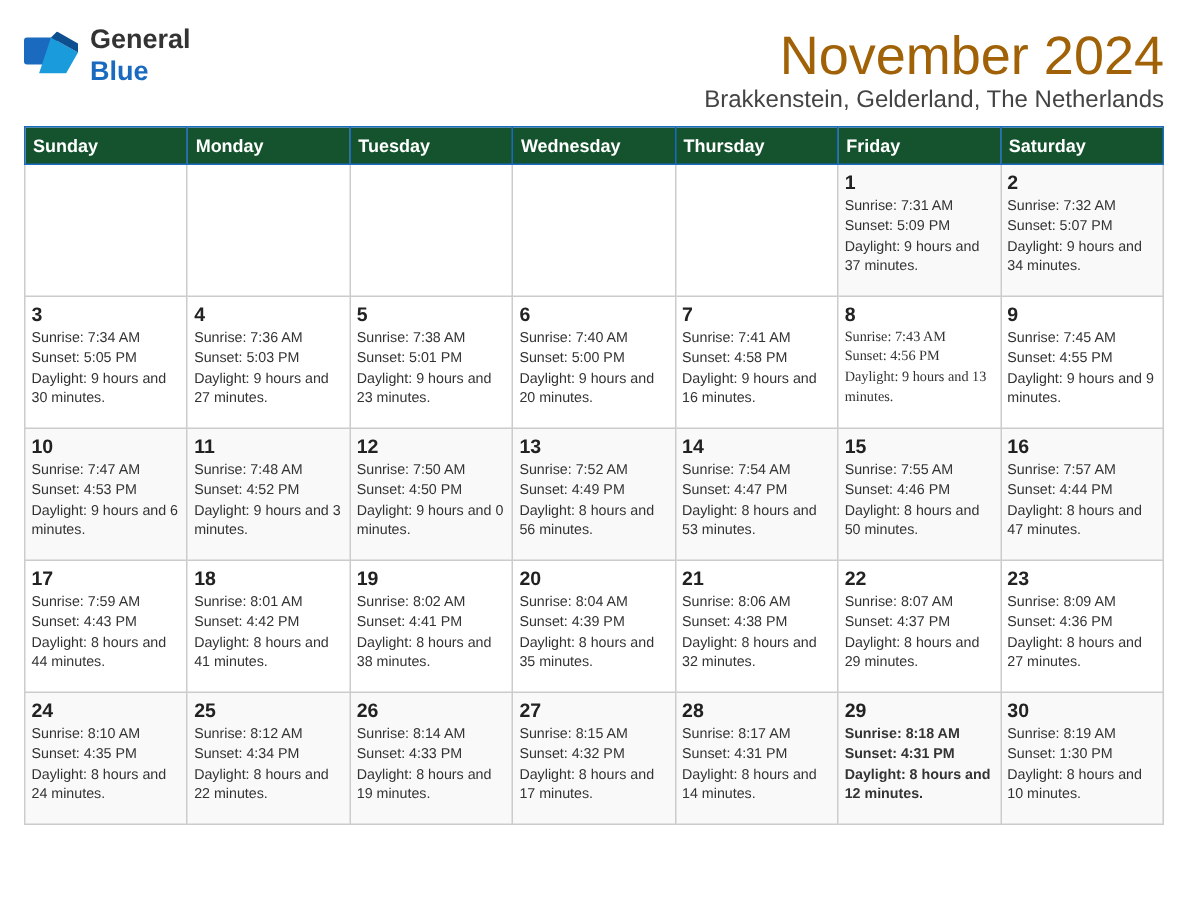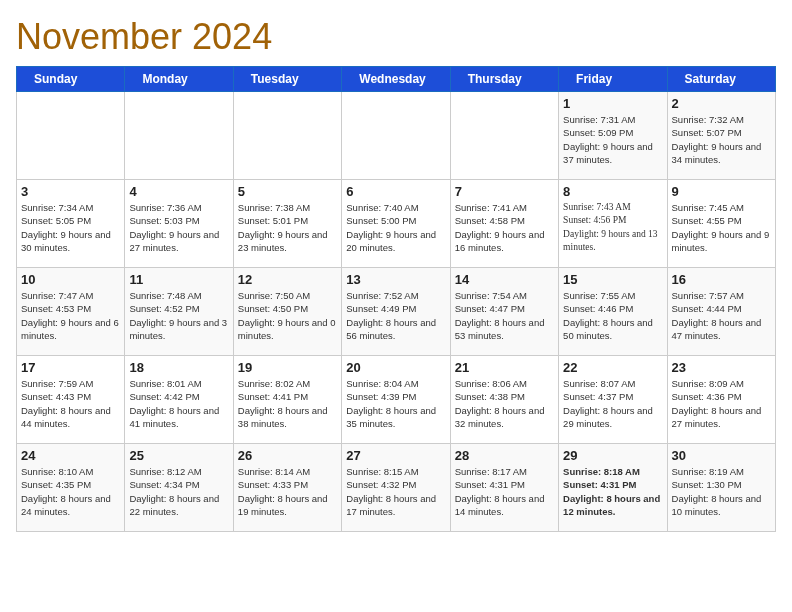--- a/index.html
+++ b/index.html
@@ -26,25 +26,25 @@
     .title-block { text-align: right; }
     .month-title { font-size: 36px; font-weight: normal; color: #a16207; }
     .location-title { font-size: 16px; color: #444; }
 
     table {
       width: 100%;
       border-collapse: collapse;
       table-layout: fixed;
     }
     thead tr th {
-      background: #1d4ed8;
+      background: #14532d;
       color: #fff;
       font-size: 12px;
       font-weight: bold;
-      padding: 5px 17px;
+      padding: 5px 5px;
       text-align: left;
       border: 1px solid #1a6bbf;
     }
     tbody tr td {
       border: 1px solid #ccc;
       vertical-align: top;
       padding: 4px;
       font-size: 10px;
       color: #333;
       height: 88px;
@@ -63,22 +63,36 @@
       font-size: 9.5px;
       line-height: 1.4;
       color: #333;
     }
     .empty-cell { background: #fff !important; }
   </style>
 </head>
 <body>
 
 <div class="header-area">
+  <div class="logo">
+    <div style="display:inline-block; margin-right:4px;">
+      <svg width="36" height="28" viewBox="0 0 36 28">
+        <rect x="0" y="4" width="22" height="18" rx="2" fill="#1a6bbf"></rect>
+        <polygon points="18,4 36,14 28,28 10,28" fill="#1a9bdc"></polygon>
+        <polygon points="22,0 36,8 36,14 18,4" fill="#0d4f8f"></polygon>
+      </svg>
+    </div>
+    <div>
+      <span class="logo-text-general">General</span><br>
+      <span class="logo-text-blue">Blue</span>
+    </div>
+  </div>
   <div class="title-block">
     <div class="month-title">November 2024</div>
+    <div class="location-title">Brakkenstein, Gelderland, The Netherlands</div>
   </div>
 </div>
 
 <table>
   <thead>
     <tr id="header-row">
     <th>Sunday</th>
         <th>Monday</th>
         <th>Tuesday</th>
         <th>Wednesday</th>

